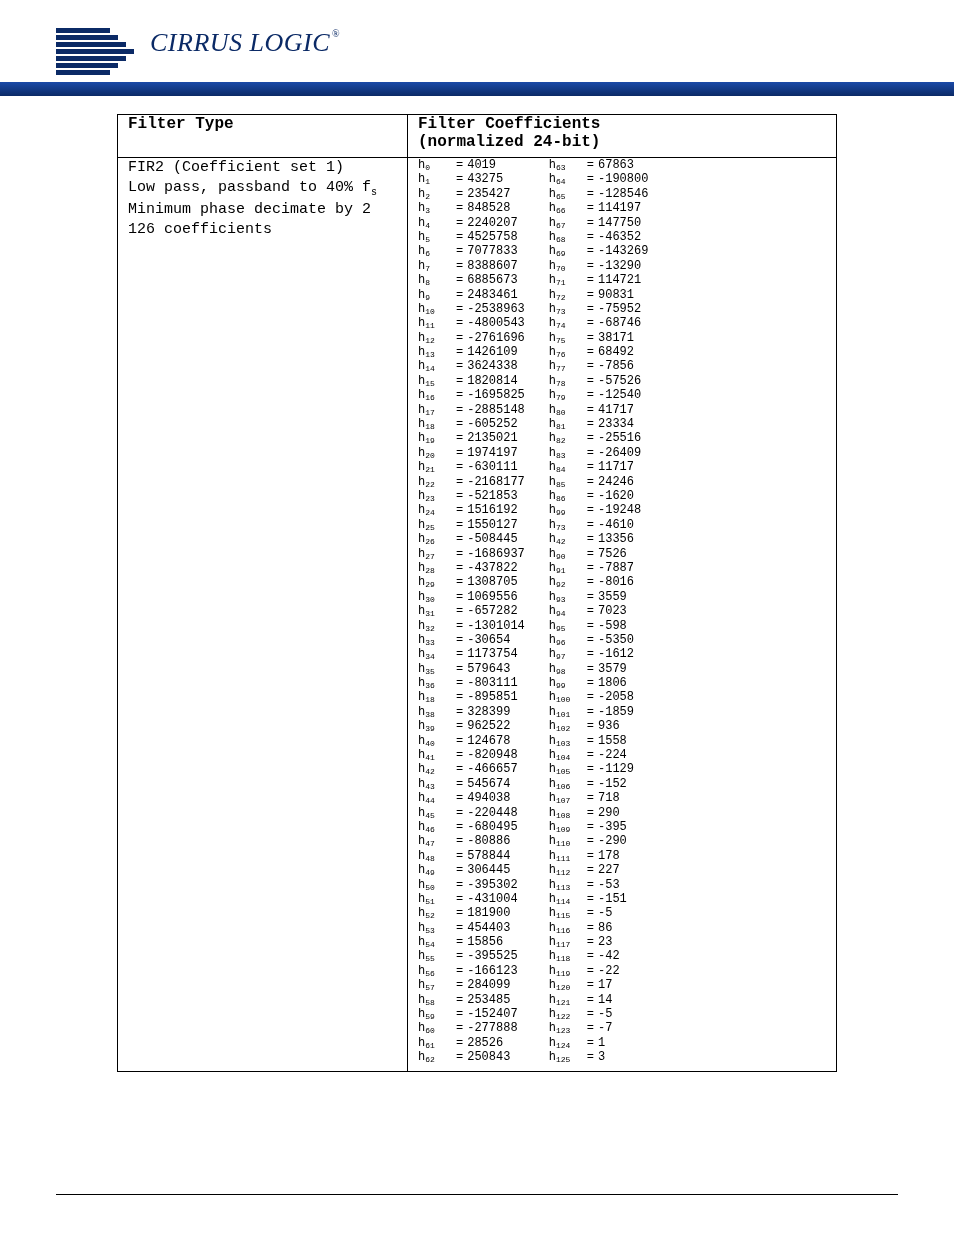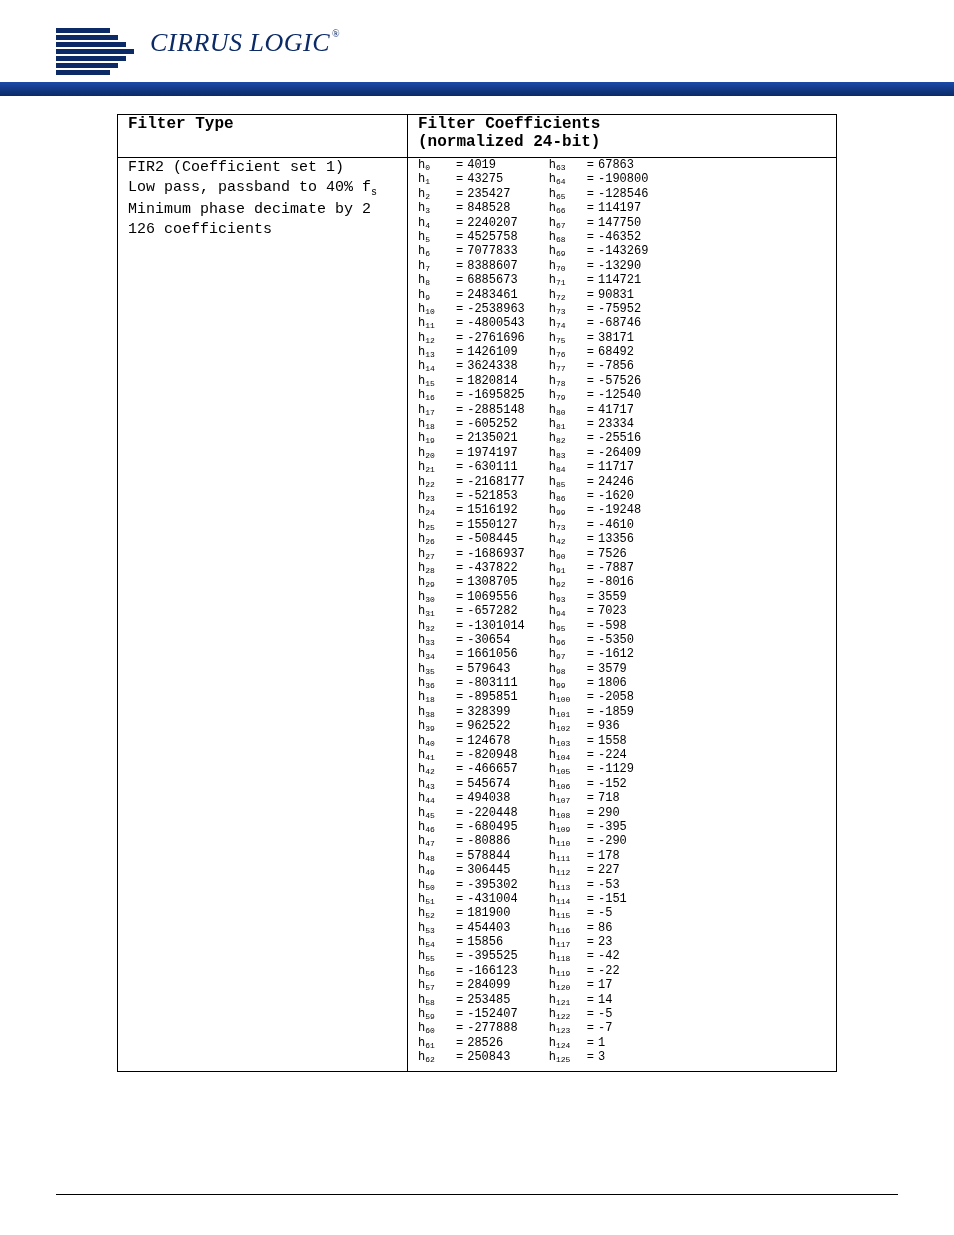--- a/index.html
+++ b/index.html
@@ -344,21 +344,21 @@
                   </span>
                   <span class="coef-eq"> = </span>
                   <span>-30654</span>
                 </div>
                 <div class="coef-row">
                   <span class="coef-sym">
                     <span class="coef-h">h</span>
                     <span class="coef-sub">34</span>
                   </span>
                   <span class="coef-eq"> = </span>
-                  <span>1661056</span>
+                  <span>1173754</span>
                 </div>
                 <div class="coef-row">
                   <span class="coef-sym">
                     <span class="coef-h">h</span>
                     <span class="coef-sub">35</span>
                   </span>
                   <span class="coef-eq"> = </span>
                   <span>579643</span>
                 </div>
                 <div class="coef-row">

